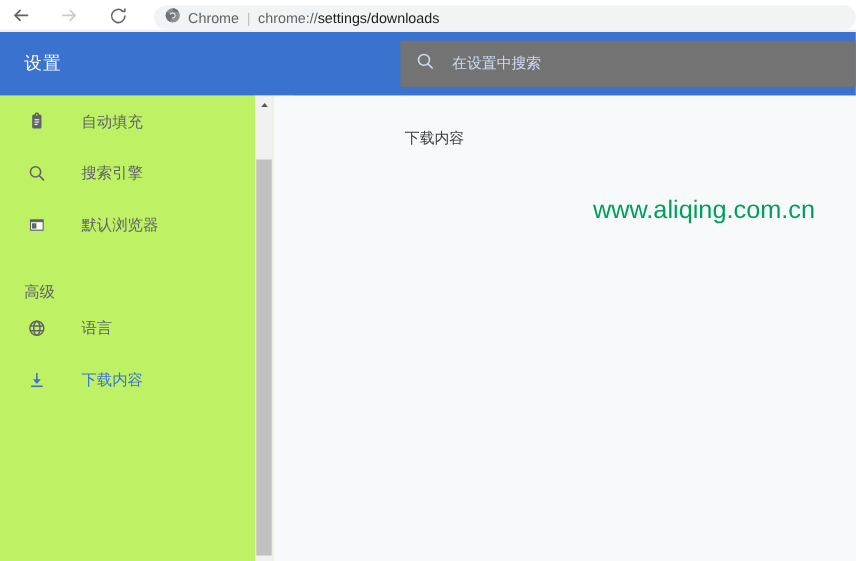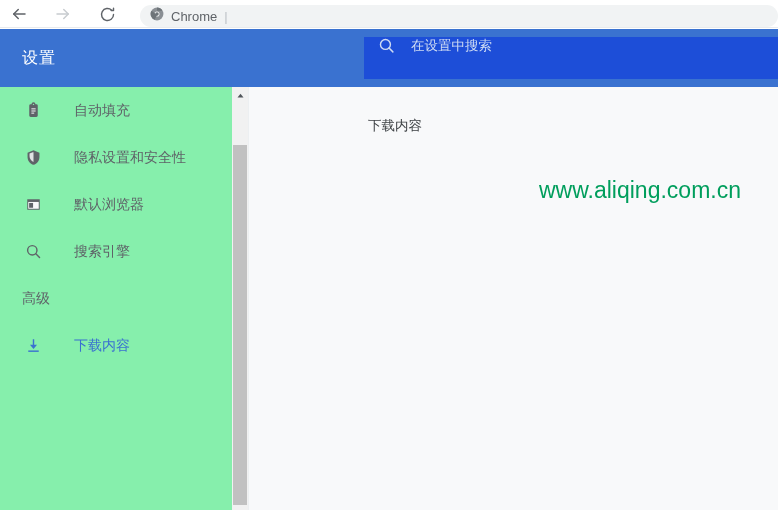--- a/index.html
+++ b/index.html
@@ -56,35 +56,35 @@
   }
   #settings-title {
     margin-left: 22px;
     color: #ffffff;
     font-size: 16px;
     letter-spacing: 1px;
   }
   #search-box {
     position: absolute; left: 364px; top: 8px;
     width: 414px; height: 42px;
-    background: #1d4ed8;
-    display: flex; align-items: flex-start;
+    background: #737373;
+    display: flex; align-items: center;
     padding-left: 14px;
   }
   #search-icon { flex: 0 0 auto; }
   #search-placeholder {
     color: #cfdcf3;
     font-size: 13.5px;
     margin-left: 16px;
   }
 
   
   #sidebar {
     position: absolute; left: 0; top: 87px; width: 268px; height: 423px;
-    background: #86efac;
+    background: #bef264;
     overflow: hidden;
   }
   .side-item {
     height: 47px;
     display: flex; align-items: center;
     padding-left: 22px;
   }
   .side-item .ico {
     width: 22px; height: 22px;
     display: flex; align-items: center; justify-content: center;
@@ -92,21 +92,21 @@
   }
   .side-item .lbl {
     margin-left: 30px;
     font-size: 14px;
     color: #5f6368;
     white-space: nowrap;
   }
   .side-item.active .lbl { color: #3a72d0; }
   #adv-row {
     height: 47px;
-    display: flex; align-items: center;
+    display: flex; align-items: flex-end;
     padding-left: 22px; padding-right: 18px;
   }
   #adv-label { font-size: 14px; color: #5f6368; }
   #adv-chevron { margin-left: auto; }
 
   
   #scrollbar {
     position: absolute; left: 232px; top: 87px; width: 16px; height: 423px;
     background: #f1f1f1;
   }
@@ -228,20 +228,21 @@
       <svg width="14" height="14" viewBox="0 0 24 24">
         <circle cx="12" cy="12" r="11" fill="#8a8f94"></circle>
         <circle cx="12" cy="12" r="4.4" fill="#f1f3f4"></circle>
         <circle cx="12" cy="12" r="3.0" fill="#6e7479"></circle>
         <path d="M12 1 A11 11 0 0 1 21.5 6.6 L12 6.6 Z" fill="#6e7479"></path>
         <path d="M2.6 6.4 A11 11 0 0 0 7.6 21.9 L12.3 13.6 Z" fill="#6e7479"></path>
       </svg>
     </span>
     <span id="omnibox-app">Chrome</span>
     <span id="omnibox-sep">|</span>
+    <span id="omnibox-url"><span>chrome://</span><span class="emph">settings/downloads</span></span>
   </div>
 </div>
 
 <div id="settings-header">
   <div id="settings-title">设置</div>
 
   <div id="search-box">
     <span id="search-icon">
       <svg width="17" height="17" viewBox="0 0 24 24" fill="none" stroke="#cfdcf3" stroke-width="2" stroke-linecap="round">
         <circle cx="10.5" cy="10.5" r="7"></circle>
@@ -259,62 +260,64 @@
       <svg width="17" height="17" viewBox="0 0 24 24" fill="#5f6368">
         <path d="M16 3h-1.2a2.8 2.8 0 0 0-5.6 0H8a2 2 0 0 0-2 2v14a2 2 0 0 0 2 2h8a2 2 0 0 0 2-2V5a2 2 0 0 0-2-2zm-4-.6a1 1 0 1 1 0 2 1 1 0 0 1 0-2z"></path>
         <rect x="9" y="9" width="6" height="1.4" fill="#f8f9fa"></rect>
         <rect x="9" y="12" width="6" height="1.4" fill="#f8f9fa"></rect>
         <rect x="9" y="15" width="4" height="1.4" fill="#f8f9fa"></rect>
       </svg>
     </span>
     <span class="lbl">自动填充</span>
   </div>
 
+
+
   <div class="side-item">
     <span class="ico">
-      <svg width="17" height="17" viewBox="0 0 24 24" fill="#5f6368">
-        <path d="M12 1.8 3.6 5.2v6c0 5.2 3.6 9.9 8.4 11 4.8-1.1 8.4-5.8 8.4-11v-6L12 1.8z"></path>
-        <path d="M12 1.8v16.4c-3.3-1.2-5.6-4.6-5.6-7.9V6.5L12 4.1z" fill="#f8f9fa" opacity="0.85"></path>
-      </svg>
-    </span>
-    <span class="lbl">隐私设置和安全性</span>
-  </div>
-
+      <svg width="17" height="17" viewBox="0 0 24 24" fill="none" stroke="#5f6368" stroke-width="2" stroke-linecap="round">
+        <circle cx="10.3" cy="10.3" r="6.6"></circle>
+        <line x1="15.3" y1="15.3" x2="20.5" y2="20.5"></line>
+      </svg>
+    </span>
+    <span class="lbl">搜索引擎</span>
+  </div>
 
   <div class="side-item">
     <span class="ico">
       <svg width="17" height="17" viewBox="0 0 24 24" fill="#5f6368">
         <path d="M3.2 4.6h17.6v14.8H3.2z"></path>
         <rect x="4.6" y="8.4" width="14.8" height="9.6" fill="#f8f9fa"></rect>
         <rect x="5.8" y="9.8" width="5.6" height="6.8" fill="#5f6368"></rect>
       </svg>
     </span>
     <span class="lbl">默认浏览器</span>
-  </div>
-
-  <div class="side-item">
-    <span class="ico">
-      <svg width="17" height="17" viewBox="0 0 24 24" fill="none" stroke="#5f6368" stroke-width="2" stroke-linecap="round">
-        <circle cx="10.3" cy="10.3" r="6.6"></circle>
-        <line x1="15.3" y1="15.3" x2="20.5" y2="20.5"></line>
-      </svg>
-    </span>
-    <span class="lbl">搜索引擎</span>
   </div>
 
 
   <div id="adv-row">
     <span id="adv-label">高级</span>
     <span id="adv-chevron">
       <svg width="12" height="12" viewBox="0 0 24 24" fill="#5f6368">
         <polygon points="12,8 19,15.5 5,15.5"></polygon>
       </svg>
     </span>
   </div>
 
+  <div class="side-item">
+    <span class="ico">
+      <svg width="17" height="17" viewBox="0 0 24 24" fill="none" stroke="#5f6368" stroke-width="1.9">
+        <circle cx="12" cy="12" r="9"></circle>
+        <ellipse cx="12" cy="12" rx="4" ry="9"></ellipse>
+        <line x1="3.2" y1="9" x2="20.8" y2="9"></line>
+        <line x1="3.2" y1="15" x2="20.8" y2="15"></line>
+      </svg>
+    </span>
+    <span class="lbl">语言</span>
+  </div>
 
   <div class="side-item active">
     <span class="ico">
       <svg width="17" height="17" viewBox="0 0 24 24" fill="#3a72d0">
         <path d="M11 3h2v8h4l-5 6-5-6h4z"></path>
         <rect x="4.6" y="19" width="14.8" height="2"></rect>
       </svg>
     </span>
     <span class="lbl">下载内容</span>
   </div>

